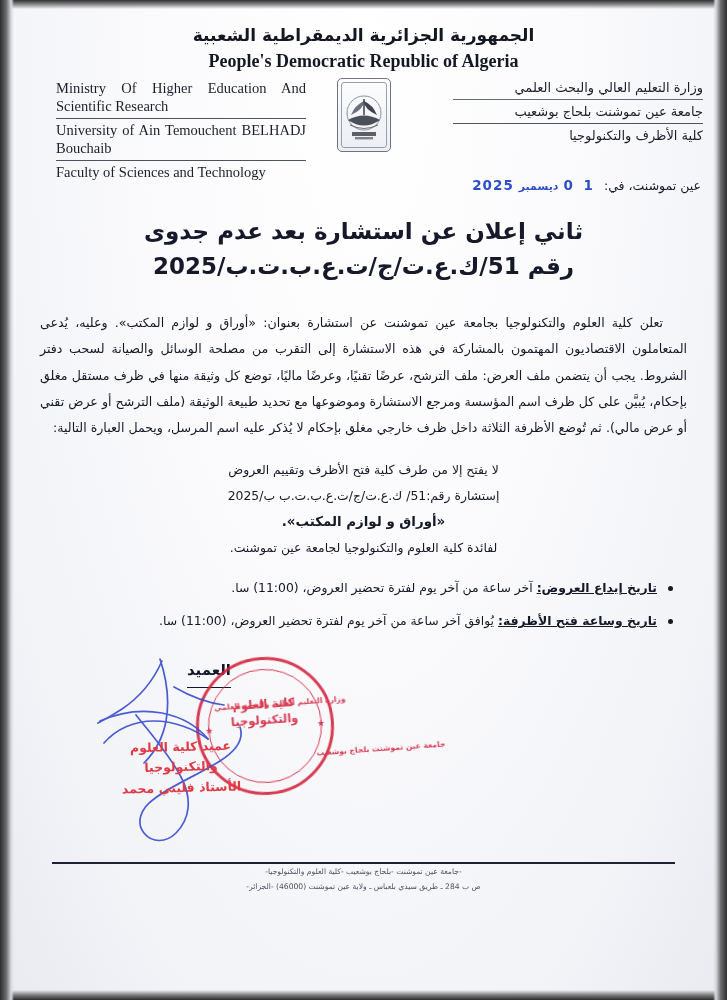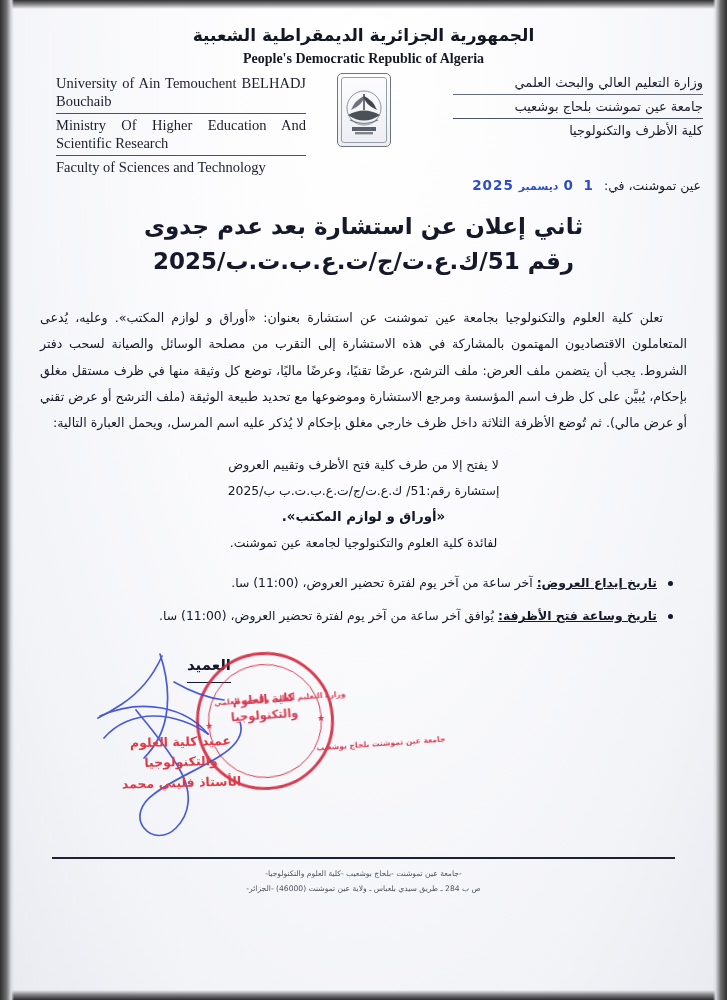--- a/index.html
+++ b/index.html
@@ -33,21 +33,21 @@
     font-size:17px;
     color:#131722;
     letter-spacing:-0.2px;
     margin-top:16px;
   }
   .hdr-en-title{
     text-align:center;
     direction:ltr;
     font-family:"Liberation Serif","DejaVu Serif",serif;
     font-weight:bold;
-    font-size:14px;
+    font-size:18px;
     color:#141824;
     margin-top:6px;
   }
   .hdr-grid{
     position:relative;
     margin-top:8px;
     height:90px;
   }
   .hdr-col{position:absolute;top:0;}
   .hdr-col.en{left:42px;width:250px;direction:ltr;text-align:left;}
@@ -193,21 +193,21 @@
     font-family:"DejaVu Sans",sans-serif;font-size:12.5px;
     line-height:1.62;letter-spacing:2px;font-weight:bold;
     transform:rotate(-1.5deg);
   }
 
   
   .footer-rule{
     margin:0 38px;border-top:2.6px solid #1d2233;
   }
   .footer{
-    margin-top:7px;text-align:center;direction:rtl;
+    margin-top:0;text-align:center;direction:rtl;
     font-family:"DejaVu Sans","Liberation Sans",sans-serif;
     font-size:7.6px;line-height:2.0;color:#4c5260;
     letter-spacing:.2px;
   }
 </style>
 </head>
 <body>
 
 <div class="scan-page">
   <div class="scan-edge top"></div>
@@ -216,22 +216,22 @@
   <div class="scan-edge right"></div>
 
   <div class="paper-inner">
 
     <div class="hdr-ar-title">الجمهورية الجزائرية الديمقراطية الشعبية</div>
     <div class="hdr-en-title">People's Democratic Republic of Algeria</div>
 
     <div class="hdr-grid">
 
       <div class="hdr-col en">
+        <div class="hdr-line l1">Ministry Of Higher Education  And Scientific Research</div>
         <div class="hdr-line l2">University   of   Ain   Temouchent BELHADJ Bouchaib</div>
-        <div class="hdr-line l1">Ministry Of Higher Education  And Scientific Research</div>
         <div class="hdr-line l3 last">Faculty of Sciences and Technology</div>
       </div>
 
       <div class="emblem">
         <div class="emblem-in">
           <svg width="40" height="56" viewBox="0 0 40 56">
             <ellipse cx="20" cy="26" rx="17" ry="17" fill="none" stroke="#8d929c" stroke-width="1"></ellipse>
             <path d="M4 33 q16 -9 32 0 q-16 11 -32 0 z" fill="#4a4f58"></path>
             <path d="M20 14 q-9 4 -13 14 q13 -6 13 -14 z" fill="#6c717b"></path>
             <path d="M20 14 q9 4 13 14 q-13 -6 -13 -14 z" fill="#3f444d"></path>

